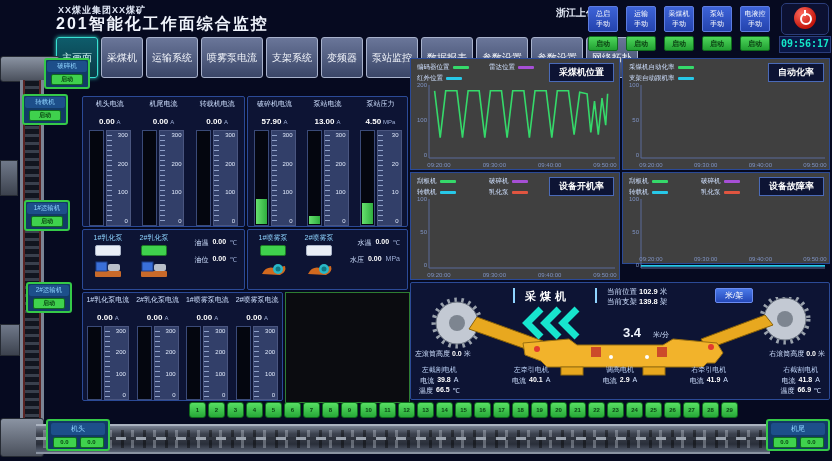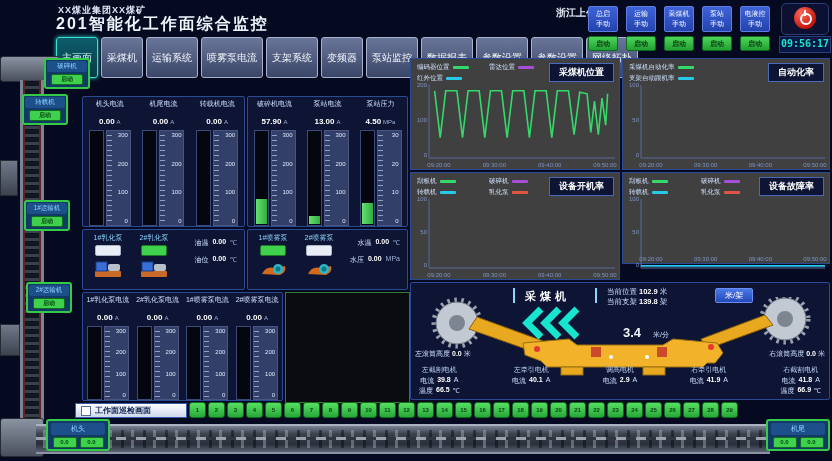--- a/index.html
+++ b/index.html
@@ -421,24 +421,20 @@
             <span>水压</span>
             <span class="val">0.00</span>
             <span class="unit">MPa</span>
           </div>
       </div>
     </div>
   </div>
 
   <div id="video"></div>
 
-  <div id="inspect-label">
-    <div class="chk"></div>
-    <div class="lbl">工作面巡检画面</div>
-  </div>
   <div id="supports">
       <div class="support">1</div>
       <div class="support">2</div>
       <div class="support">3</div>
       <div class="support">4</div>
       <div class="support">5</div>
       <div class="support">6</div>
       <div class="support">7</div>
       <div class="support">8</div>
       <div class="support">9</div>

